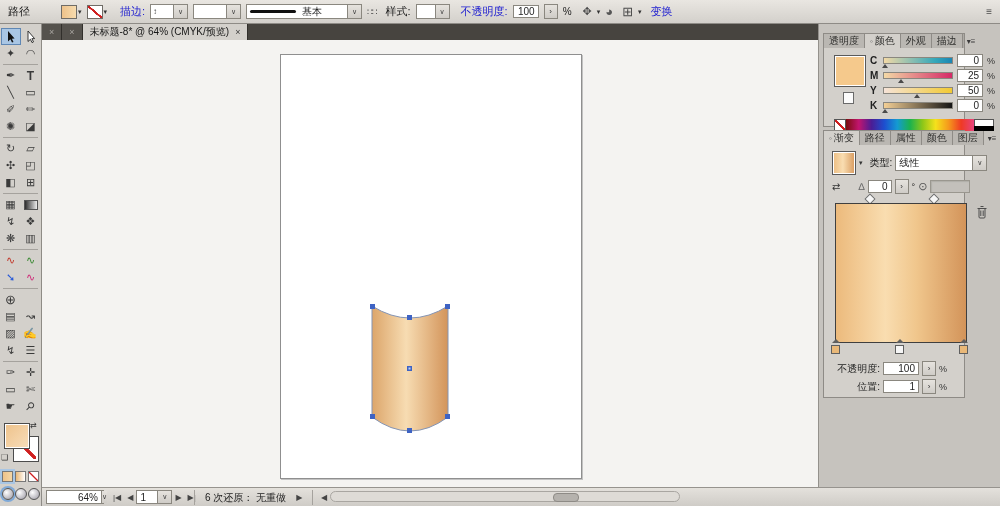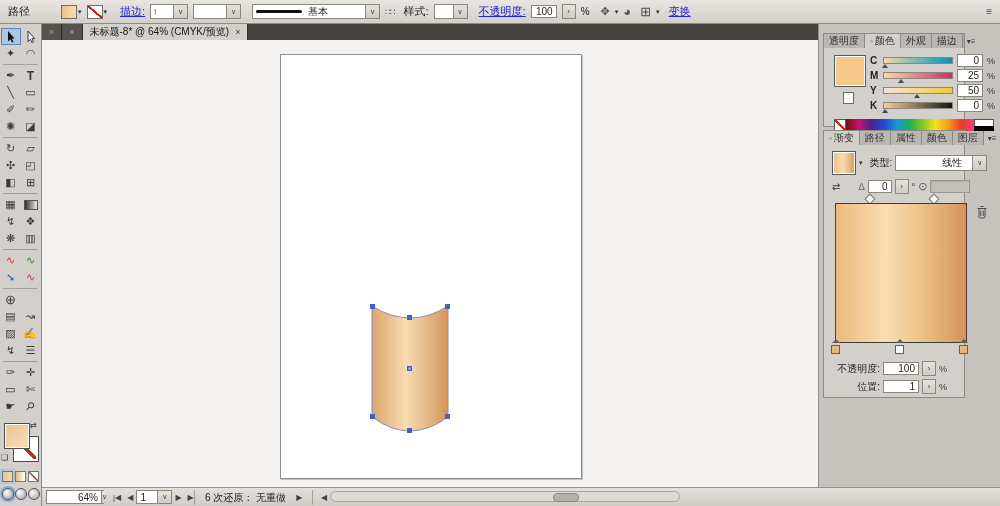--- a/index.html
+++ b/index.html
@@ -3,21 +3,21 @@
 <meta charset="utf-8">
 <style>
   html,body{margin:0;padding:0;}
   body{
     width:1000px;height:506px;position:relative;overflow:hidden;
     background:#c9c6c1;color:#1f1f1f;
     font-family:"Liberation Sans", sans-serif;font-size:11px;
     -webkit-font-smoothing:antialiased;
   }
   .abs{position:absolute;}
-  .link{color:#2424d0;text-decoration:underline;cursor:pointer;white-space:nowrap;}
+  .link{color:#2424d0;cursor:pointer;white-space:nowrap;}
   .lbl{white-space:nowrap;color:#1b1b1b;}
 
   
   .control-bar{
     position:absolute;left:0;top:0;width:1000px;height:24px;box-sizing:border-box;
     background:linear-gradient(#e9e6e1,#d3d0cb);
     border-bottom:1px solid #8e8b86;
     display:flex;align-items:center;gap:5px;padding:0 8px;
   }
   .combo{background:#fff;border:1px solid #8a877f;height:15px;display:flex;align-items:center;box-sizing:border-box;}
@@ -172,21 +172,21 @@
   <span class="link" style="margin-left:8px;">描边:</span>
   <span class="combo" style="width:38px;">
     <span class="cb-icon" style="font-size:8px;padding:0 2px;">↕</span>
     <span class="val" style="flex:1;"></span>
     <span class="ddbtn">∨</span>
   </span>
   <span class="combo" style="width:48px;">
     <span class="val" style="flex:1;"></span>
     <span class="ddbtn">∨</span>
   </span>
-  <span class="combo" style="width:128px;margin-left:6px;">
+  <span class="combo" style="width:116px;">
     <span class="brushline"></span>
     <span class="val" style="flex:1;">基本</span>
     <span class="ddbtn">∨</span>
   </span>
   <span class="cb-icon" style="font-size:9px;letter-spacing:-1px;">∷∷</span>
   <span class="lbl" style="margin-left:4px;">样式:</span>
   <span class="combo" style="width:34px;">
     <span class="val" style="flex:1;"></span>
     <span class="ddbtn">∨</span>
   </span>
@@ -446,21 +446,21 @@
       <span class="ptab">
           <span>图层</span>
         </span>
       <span class="pmenu">▾≡</span>
     </div>
     <div class="pcontent" style="height:252px;">
       <div class="grow1">
         <span class="gswatch"></span>
         <span class="mini-dd">▾</span>
         <span class="lbl" style="font-size:10px;margin-left:4px;">类型:</span>
-        <span class="combo" style="width:92px;height:16px;padding-left:43px;">
+        <span class="combo" style="width:92px;height:16px;">
           <span class="val" style="flex:1;">线性</span>
           <span class="ddbtn">∨</span>
         </span>
       </div>
       <div class="grow2">
         <span class="revgrad">⇄</span>
         <span class="cb-icon" style="font-size:10px;margin-left:16px;color:#666;">∆</span>
         <span class="field" style="width:24px;">0</span>
         <span class="spin">›</span>
         <span class="lbl" style="font-size:9px;">°</span>

